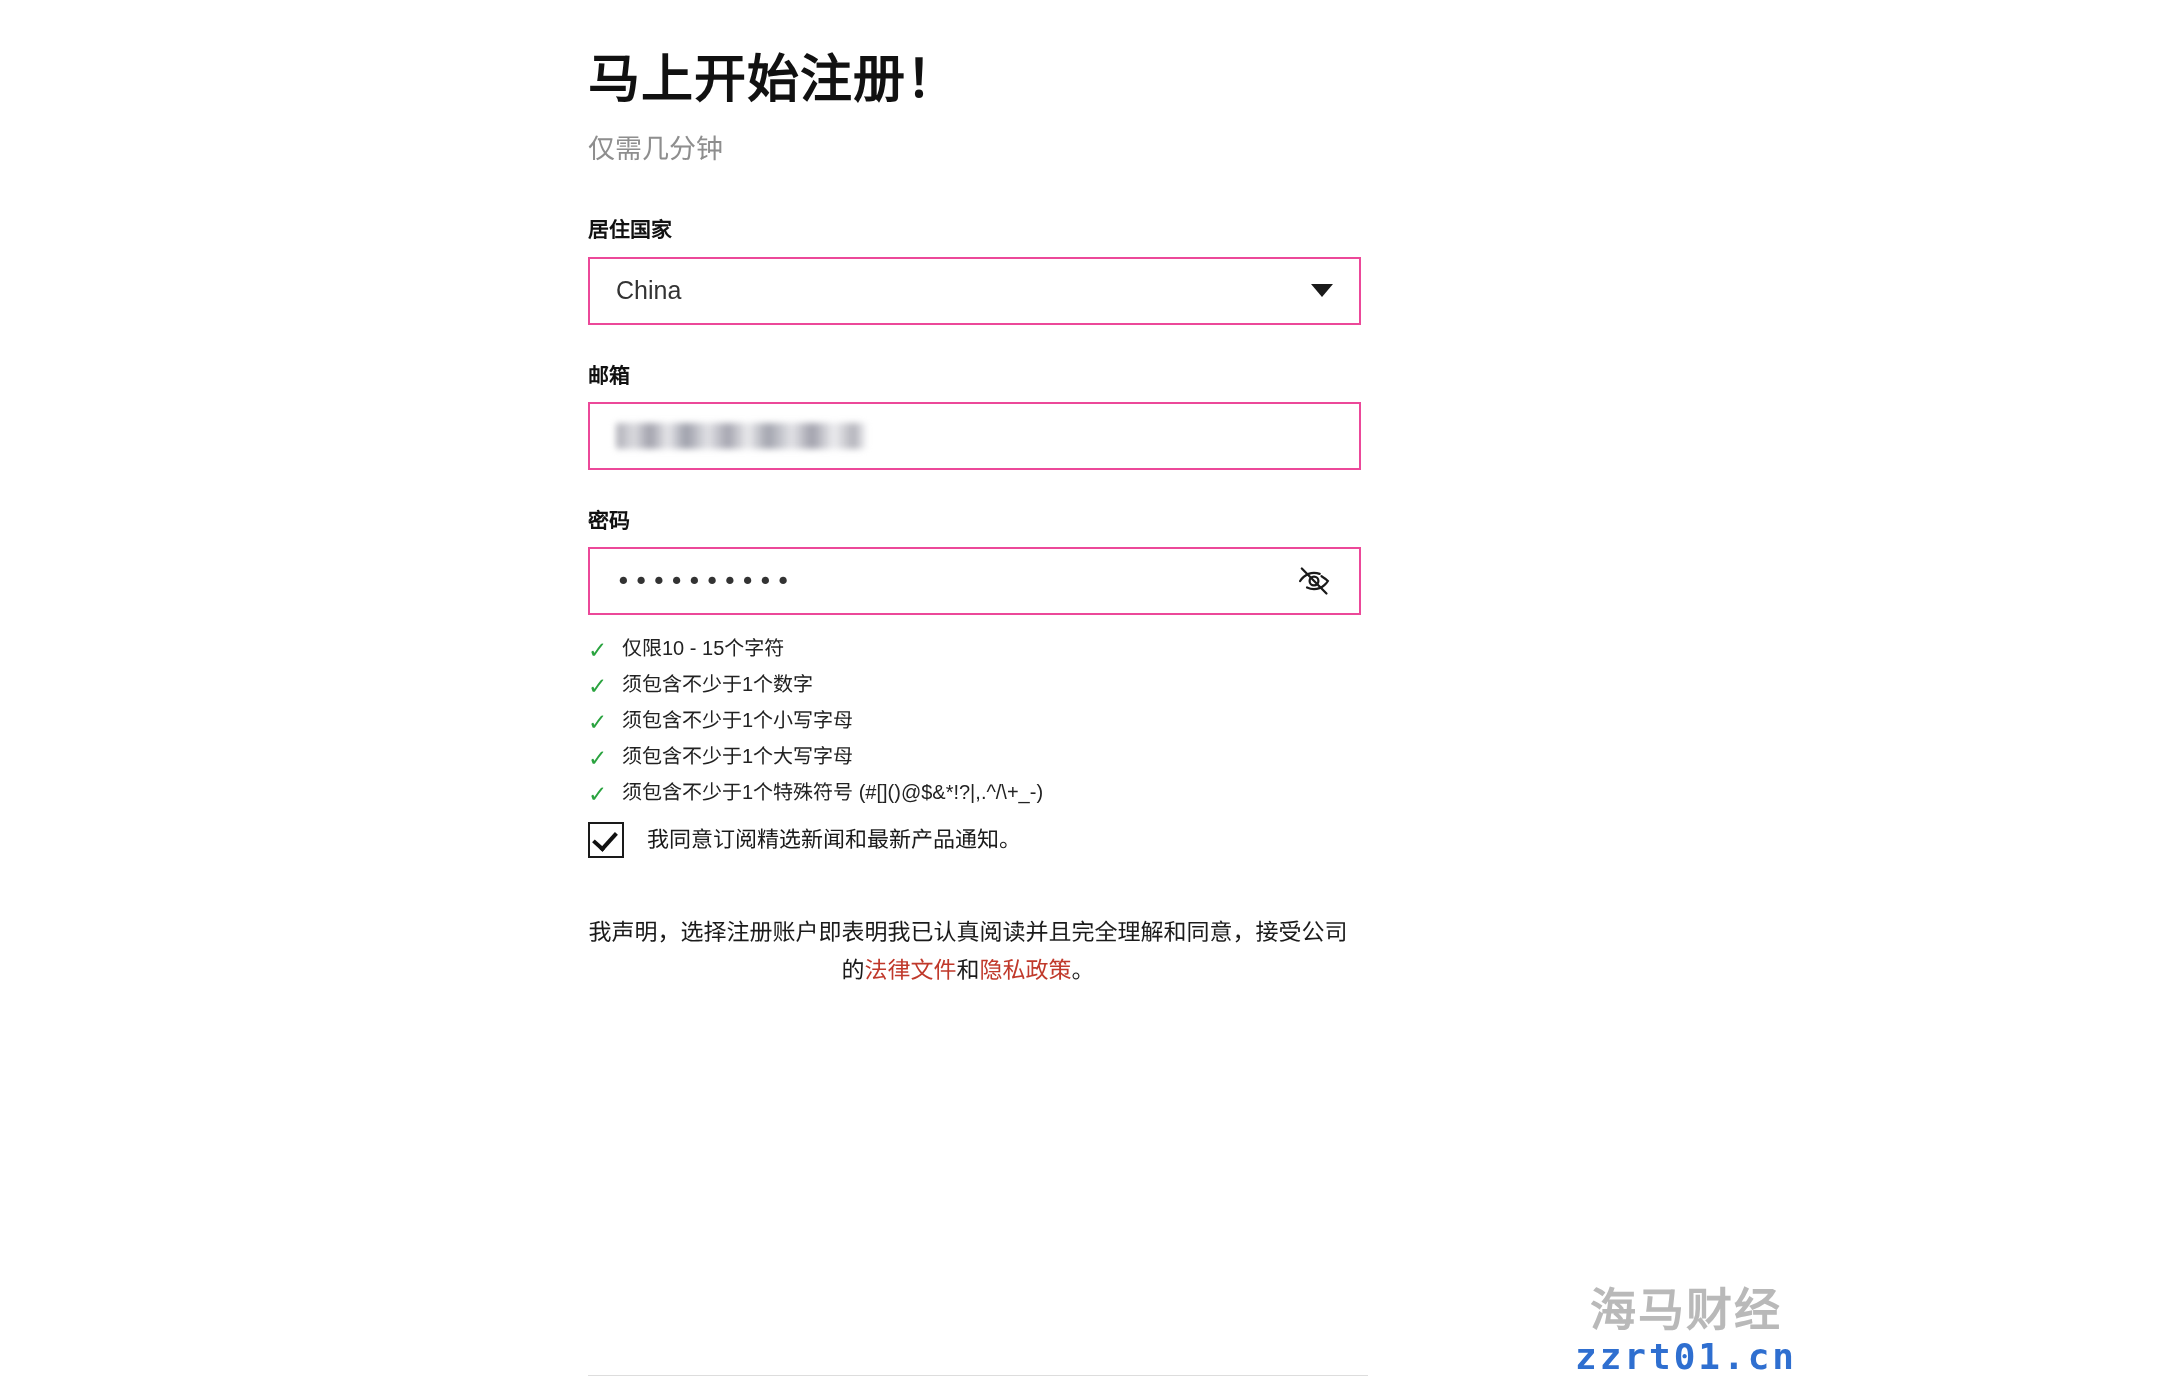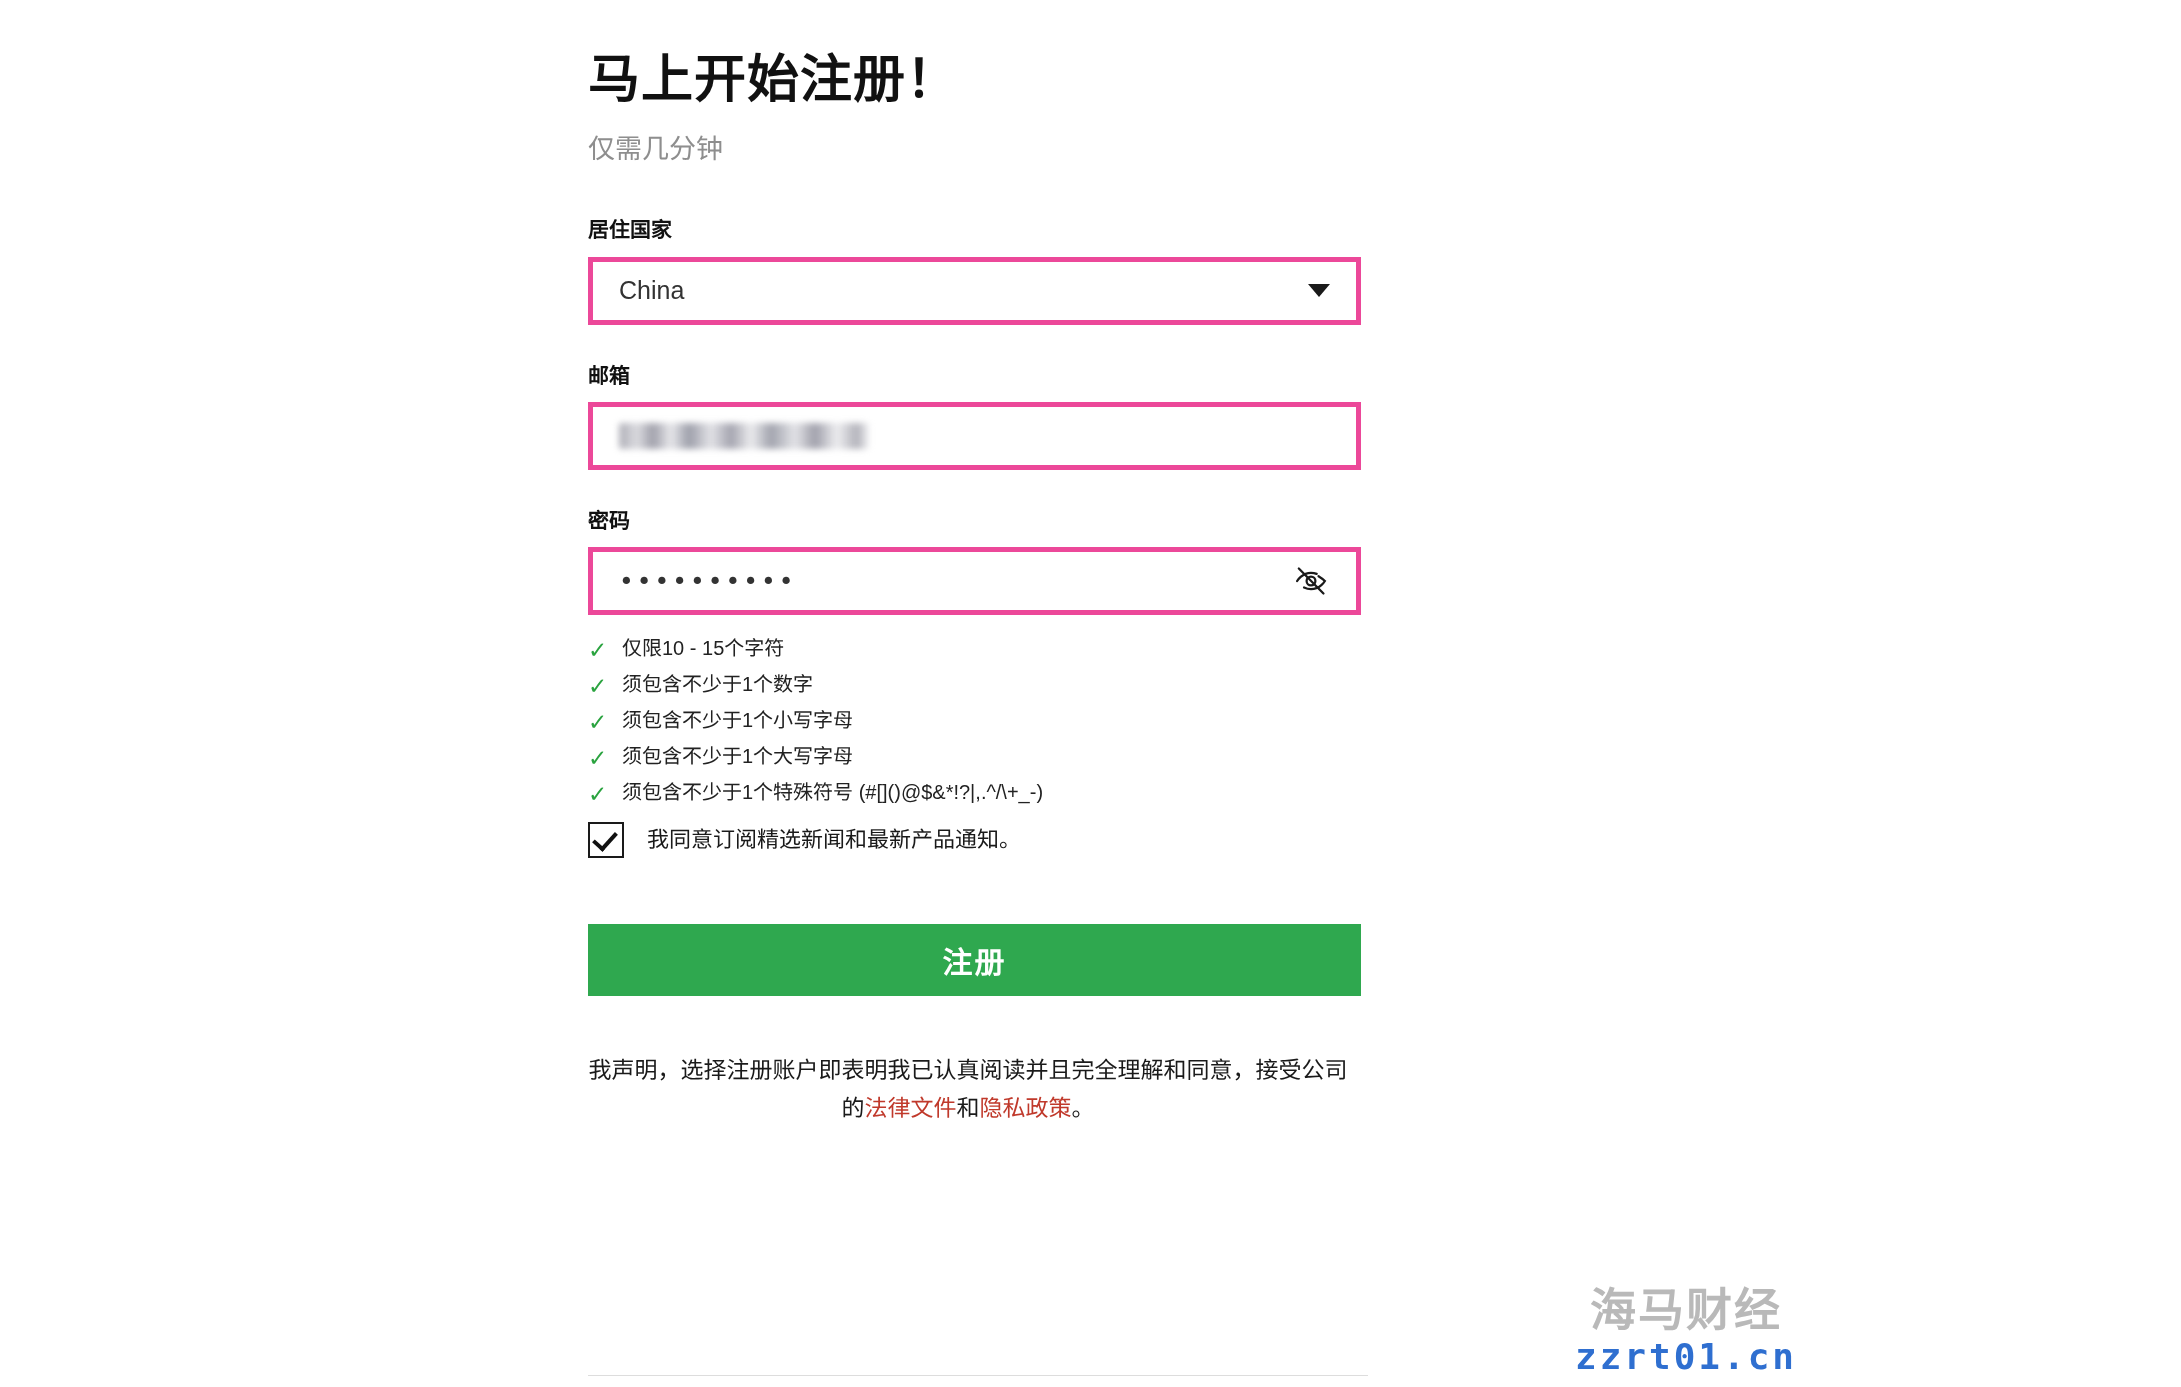--- a/index.html
+++ b/index.html
@@ -57,21 +57,21 @@
     font-size: 21px;
     font-weight: bold;
     color: #111111;
     line-height: 1.2;
   }
 
   .input-box {
     box-sizing: border-box;
     width: 773px;
     height: 68px;
-    border: 5px solid #ec4899;
+    border: 2px solid #ec4899;
     background: #ffffff;
     display: flex;
     align-items: center;
     padding: 0 26px;
     position: relative;
   }
 
   .input-text {
     font-size: 25px;
     color: #333333;
@@ -312,21 +312,20 @@
         <span class="rule-check">✓</span>
         <span class="rule-text">须包含不少于1个特殊符号 (#[]()@$&amp;*!?|,.^/\+_-)</span>
       </div>
     </div>
 
     <div class="consent-row">
       <span class="checkbox"></span>
       <span class="consent-text">我同意订阅精选新闻和最新产品通知。</span>
     </div>
 
-    <div class="submit-button">注册</div>
 
     <div class="legal">
       <span>我声明，选择注册账户即表明我已认真阅读并且完全理解和同意，接受公司的</span><a href="#">法律文件</a><span>和</span><a href="#">隐私政策</a><span>。</span>
     </div>
 
   </div>
 
   <div class="bottom-divider"></div>
 
   <div class="watermark">

